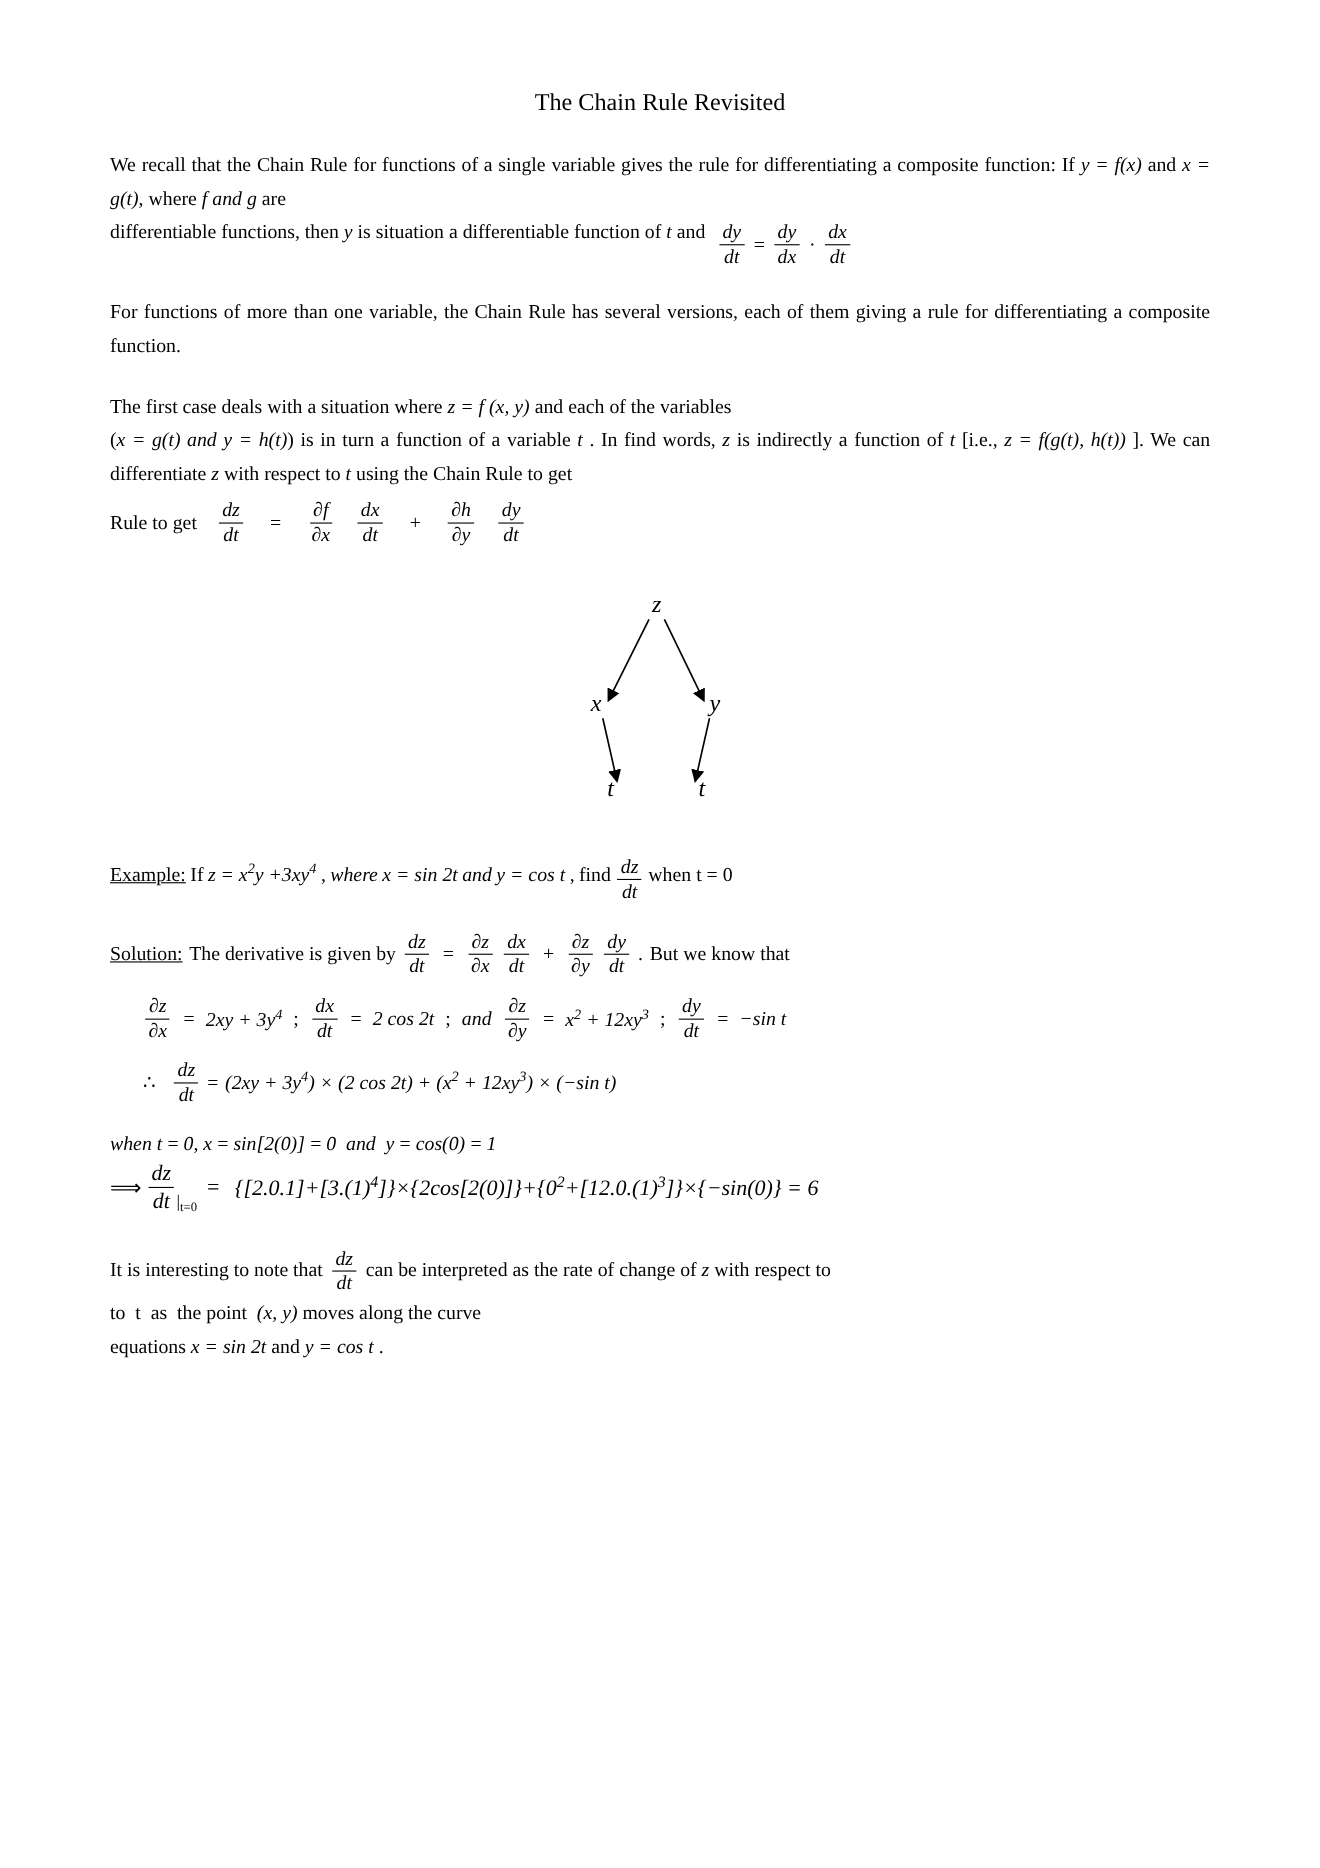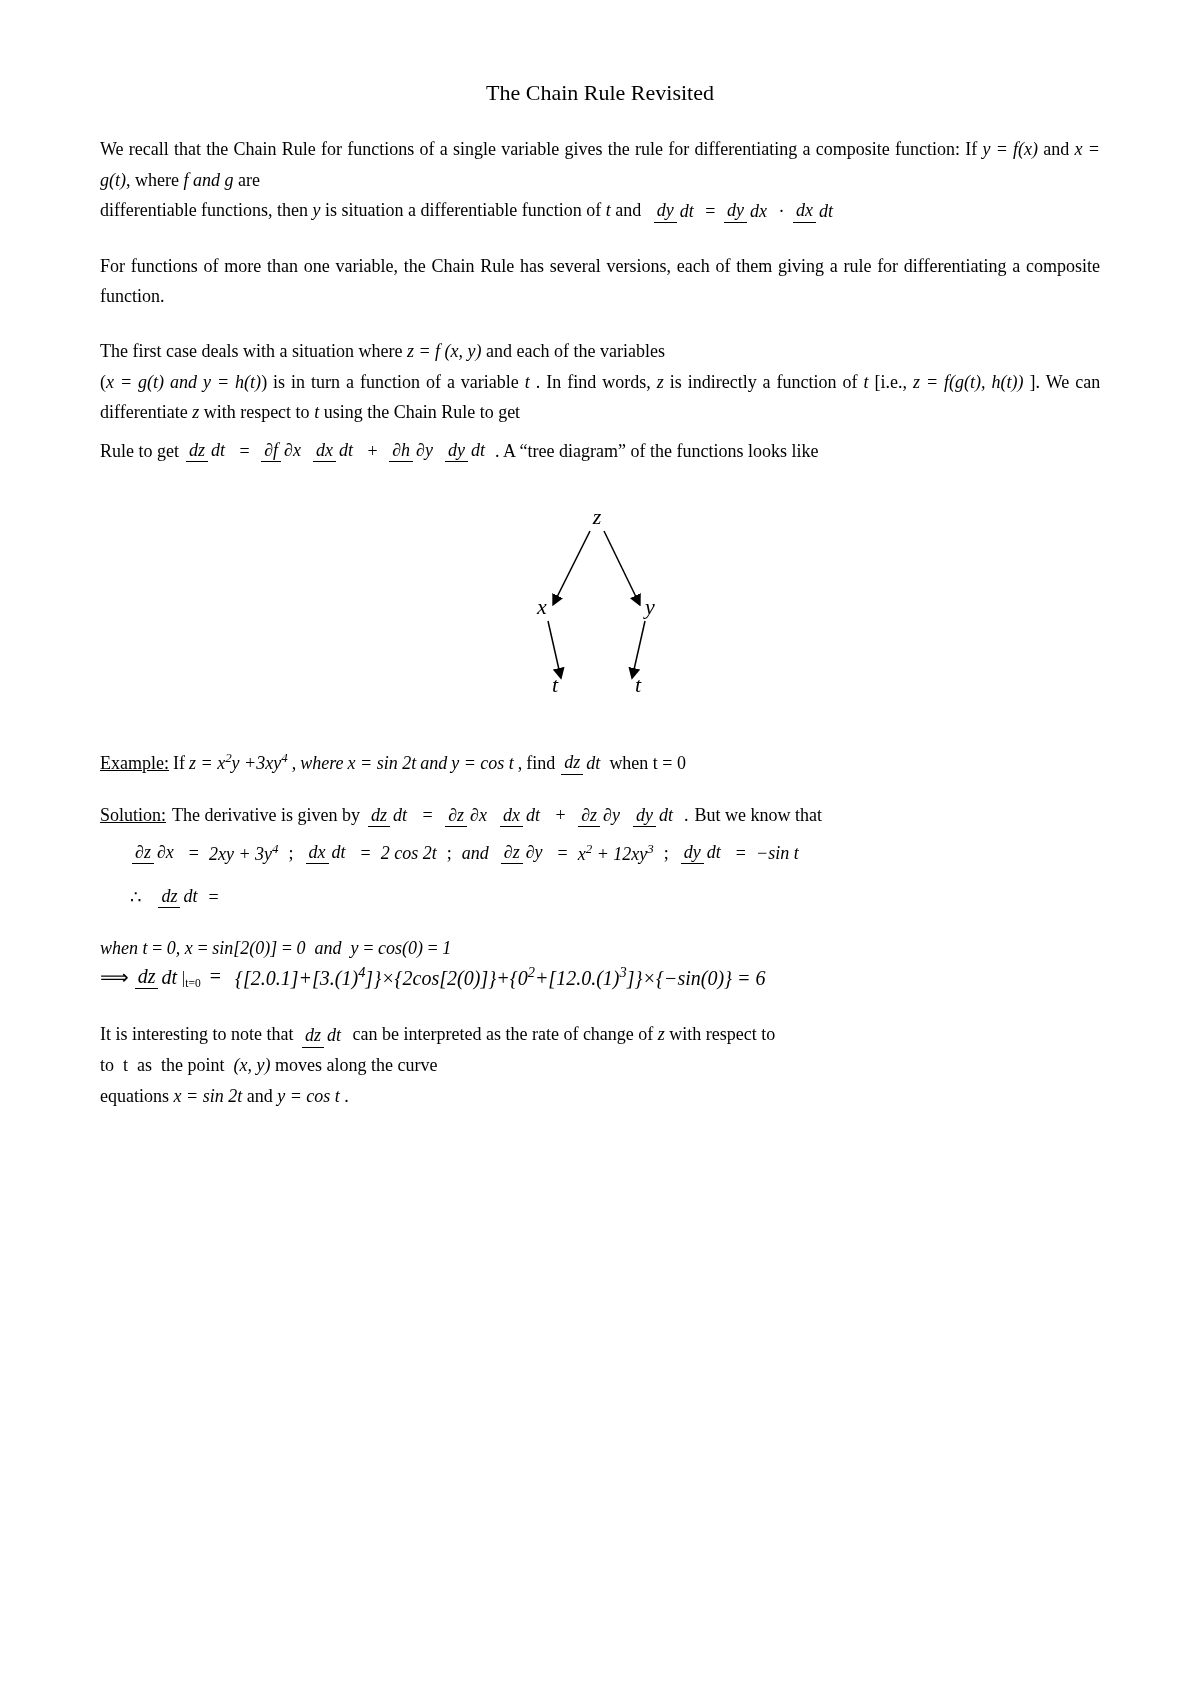--- a/index.html
+++ b/index.html
@@ -18,21 +18,21 @@
       font-size: 22px;
       margin-bottom: 28px;
     }
     .paragraph {
       margin-bottom: 24px;
       line-height: 1.7;
       text-align: justify;
     }
     .fraction {
       display: inline-flex;
-      flex-direction: row;
+      flex-direction: column;
       align-items: center;
       vertical-align: middle;
       margin: 0 2px;
       font-style: italic;
     }
     .fraction .num {
       border-bottom: 1.5px solid #000;
       padding: 0 3px;
       text-align: center;
       line-height: 1.2;
@@ -129,21 +129,21 @@
   <span class="italic"> t </span>
   <span>[i.e.,</span>
   <span class="italic">z = f(g(t), h(t))</span>
   <span>]. We can differentiate</span>
   <span class="italic"> z </span>
   <span>with respect to</span>
   <span class="italic"> t </span>
   <span>using the Chain Rule to get</span>
 </div>
 
-<div class="paragraph" style="display:flex; align-items:center; gap:5px; margin-bottom:8px;font-family:Liberation Serif, serif;">
+<div class="paragraph" style="display:flex; align-items:center; gap:18px; margin-bottom:8px;font-family:Liberation Serif, serif;">
   <span>Rule to get</span>
   <span class="fraction">
     <span class="num"><em>dz</em></span>
     <span class="den"><em>dt</em></span>
   </span>
   <span>&nbsp;=&nbsp;</span>
   <span class="fraction">
     <span class="num"><em>∂f</em></span>
     <span class="den"><em>∂x</em></span>
   </span>
@@ -153,21 +153,20 @@
   </span>
   <span>&nbsp;+&nbsp;</span>
   <span class="fraction">
     <span class="num"><em>∂h</em></span>
     <span class="den"><em>∂y</em></span>
   </span>
   <span class="fraction">
     <span class="num"><em>dy</em></span>
     <span class="den"><em>dt</em></span>
   </span>
-  <span>. A “tree diagram” of the functions looks like</span>
 </div>
 
 <div class="tree-diagram">
   <svg class="tree-svg" viewBox="0 0 220 210" xmlns="http://www.w3.org/2000/svg">
 
     <text x="107" y="28" font-family="Times New Roman" font-size="22" font-style="italic" text-anchor="middle" fill="#000">z</text>
 
     <line x1="100" y1="35" x2="65" y2="105" stroke="#000" stroke-width="1.5" marker-end="url(#arrow)"></line>
 
     <line x1="114" y1="35" x2="148" y2="105" stroke="#000" stroke-width="1.5" marker-end="url(#arrow)"></line>
@@ -265,20 +264,21 @@
     <span class="italic">−sin t</span>
   </div>
 
   <div class="therefore-line" style="margin-left:30px;">
     <span>∴ &nbsp;</span>
     <span class="fraction">
       <span class="num"><em>dz</em></span>
       <span class="den"><em>dt</em></span>
     </span>
     <span>=</span>
+    <span class="italic">(2xy + 3y<sup>4</sup>) × (2 cos 2t) + (x<sup>2</sup> + 12xy<sup>3</sup>) × (−sin t)</span>
   </div>
 </div>
 
 <div class="paragraph italic" style="margin-top:18px; margin-bottom:0;font-style:italic;">
   <span>when t = 0,  x = sin[2(0)] = 0</span>
   <span> &nbsp;and&nbsp; </span>
   <span>y = cos(0) = 1</span>
 </div>
 
 <div style="display:flex; align-items:center; gap:4px; flex-wrap:wrap; margin-bottom:30px; font-size:20px;">

